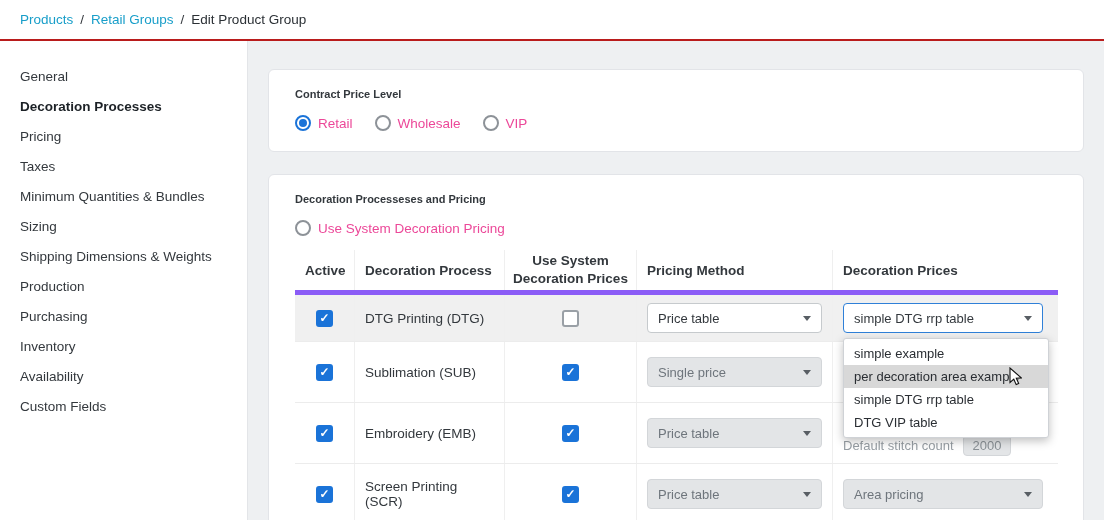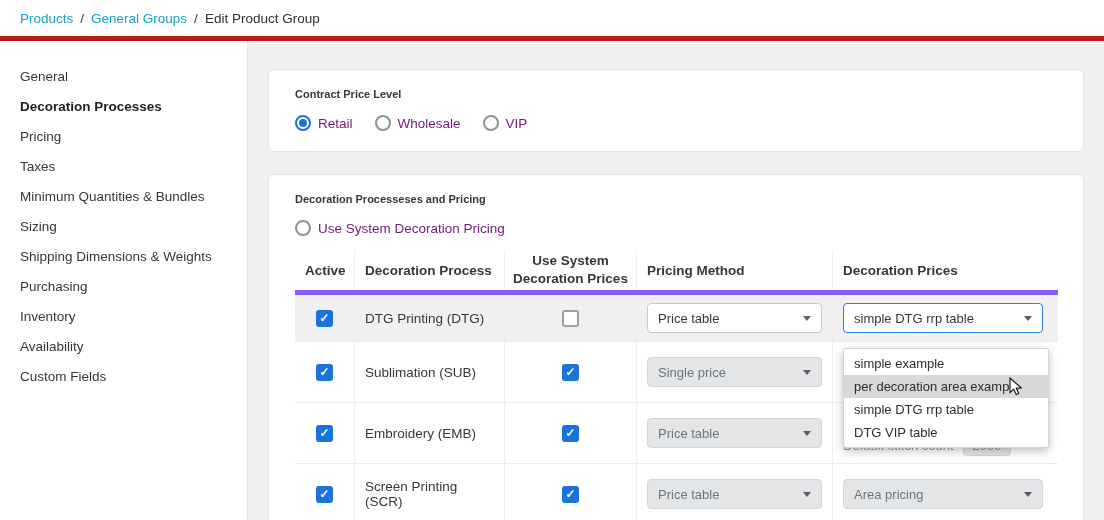--- a/index.html
+++ b/index.html
@@ -1,20 +1,20 @@
 <!DOCTYPE html>
 <html style="--c-link: #189ec9; --c-accent: #1a73d8; --c-row_highlight: #f0f0f0; --c-dropdown_highlight: #d8d8d8;"><head>
 <meta charset="utf-8">
 <style>
   * { box-sizing: border-box; margin: 0; padding: 0; }
   body { font-family: "Liberation Sans", sans-serif; background: #fff; }
   .page { width: 1104px; height: 520px; overflow: hidden; position: relative; background: #fff; }
 
   
-  .topbar { height: 41px; background: #fff; border-bottom: 5px solid #b91c1c; display: flex; align-items: center; padding: 0 20px; }
+  .topbar { height: 41px; background: #fff; border-bottom: 2px solid #b91c1c; display: flex; align-items: center; padding: 0 20px; }
   .breadcrumb { font-size: 13.5px; display: flex; align-items: center; }
   .bc-link { color: var(--c-link, #189ec9); text-decoration: none; cursor: pointer; }
   .bc-sep { color: #34393e; margin: 0 7px; }
   .bc-current { color: #2b3035; }
 
   
   .body-row { display: flex; height: 479px; }
   .sidebar { width: 248px; background: #fff; border-right: 1px solid #e3e5e8; padding-top: 21px; flex: 0 0 248px; }
   .side-item { height: 30px; line-height: 30px; padding: 0 20px; font-size: 13.5px; color: #33383d; cursor: pointer; white-space: nowrap; }
   .side-item.active { font-weight: bold; color: #1c2126; }
@@ -24,21 +24,21 @@
   .card { background: #fff; border: 1px solid #e2e4e8; border-radius: 6px; padding: 18px 26px 20px 26px; }
   .card + .card { margin-top: 22px; }
   .card-title { font-size: 11px; font-weight: bold; color: #33383d; margin-bottom: 15px; }
 
   
   .radio-row { display: flex; align-items: center; gap: 22px; }
   .radio { display: inline-flex; align-items: center; gap: 7px; cursor: pointer; }
   .rb { width: 16px; height: 16px; border-radius: 50%; border: 2px solid #8d9298; background: #fff; position: relative; flex: 0 0 16px; }
   .rb.selected { border-color: var(--c-accent, #1a73d8); }
   .rb.selected::after { content: ""; position: absolute; inset: 2px; border-radius: 50%; background: var(--c-accent, #1a73d8); }
-  .radio-label { font-size: 13.5px; color: #701a75; }
+  .radio-label { font-size: 13.5px; color: #ec4899; }
 
   
   .ptable { margin-top: 14px; width: 763px; }
   .trow { display: flex; border-bottom: 1px solid #ececec; }
   .thead { border-bottom: 5px solid #8b5cf6; }
   .tcell { display: flex; align-items: center; padding: 0 10px; font-size: 13.5px; color: #33383d; border-right: 1px solid #efefef; }
   .tcell:last-child { border-right: none; }
   .th { font-weight: bold; }
   .center { justify-content: center; padding: 0; }
   .c-active { width: 60px; flex: 0 0 60px; }
@@ -61,55 +61,56 @@
   .select { height: 30px; border: 1px solid #c6cacd; border-radius: 4px; background: #fff; display: flex; align-items: center; justify-content: space-between; padding: 0 10px; font-size: 13px; color: #33383d; cursor: pointer; }
   .select.disabled { background: #e3e5e7; border-color: #d3d6d9; color: #6e757c; }
   .select.focused { border-color: #2f80d8; }
   .c-method .select { width: 176px; }
   .c-prices .select { width: 200px; }
   .caret { width: 0; height: 0; border-left: 4.5px solid transparent; border-right: 4.5px solid transparent; border-top: 5px solid #585e64; margin-left: 8px; flex: 0 0 auto; }
   .sv { white-space: nowrap; overflow: hidden; text-overflow: ellipsis; }
 
   
   .rel { position: relative; }
-  .dropdown { position: absolute; top: 53px; left: 10px; width: 206px; background: #fff; border: 1px solid #cfd2d6; border-radius: 3px; box-shadow: 0 3px 10px rgba(0,0,0,0.25); z-index: 30; padding: 3px 0; }
+  .dropdown { position: absolute; top: 43px; left: 10px; width: 206px; background: #fff; border: 1px solid #cfd2d6; border-radius: 3px; box-shadow: 0 3px 10px rgba(0,0,0,0.25); z-index: 30; padding: 3px 0; }
   .dd-opt { padding: 4px 10px; font-size: 13px; color: #2a2e33; position: relative; cursor: pointer; white-space: nowrap; }
   .dd-opt.hl { background: var(--c-dropdown_highlight, #d8d8d8); }
   .cursor-icon { position: absolute; right: 26px; top: 2px; width: 13px; height: 19px; }
 
   
   .prices-bottom { flex-direction: column; justify-content: flex-end; align-items: flex-start; padding-bottom: 7px; }
   .stitch { display: flex; align-items: center; gap: 9px; font-size: 13px; color: #979ea4; white-space: nowrap; }
   .stitch-box { background: #e3e5e7; border: 1px solid #d3d6d9; border-radius: 4px; padding: 2px 9px; color: #8a9196; font-size: 13px; cursor: text; }
 </style>
 </head>
 <body>
 
 <div class="page">
 
   <header class="topbar">
     <nav class="breadcrumb">
       <a class="bc-link">Products</a>
       <span class="bc-sep">/</span>
-      <a class="bc-link">General Groups</a>
+      <a class="bc-link">Retail Groups</a>
       <span class="bc-sep">/</span>
       <span class="bc-current">Edit Product Group</span>
     </nav>
   </header>
 
   <div class="body-row">
 
     <nav class="sidebar">
       <div class="side-item">General</div>
       <div class="side-item active">Decoration Processes</div>
       <div class="side-item">Pricing</div>
       <div class="side-item">Taxes</div>
       <div class="side-item">Minimum Quantities &amp; Bundles</div>
       <div class="side-item">Sizing</div>
       <div class="side-item">Shipping Dimensions &amp; Weights</div>
+      <div class="side-item">Production</div>
       <div class="side-item">Purchasing</div>
       <div class="side-item">Inventory</div>
       <div class="side-item">Availability</div>
       <div class="side-item">Custom Fields</div>
     </nav>
 
     <main class="content">
 
       <section class="card">
         <h2 class="card-title">Contract Price Level</h2>

